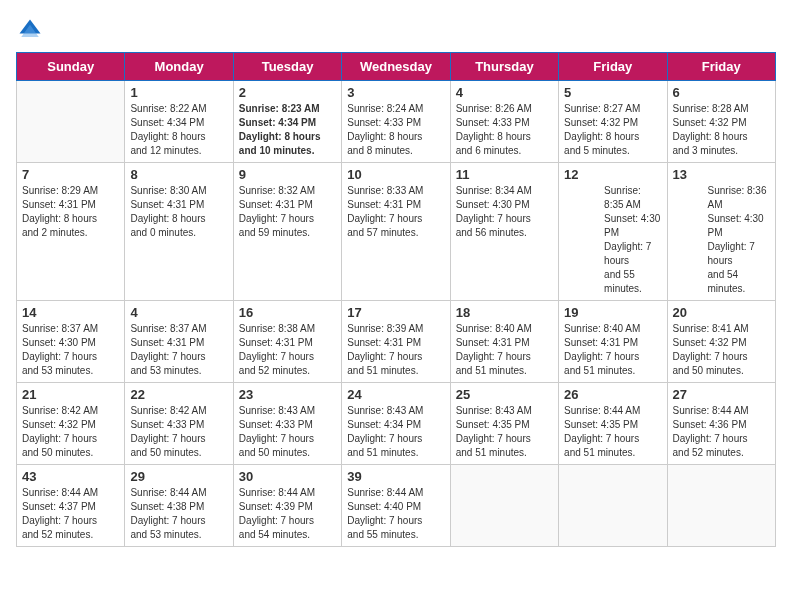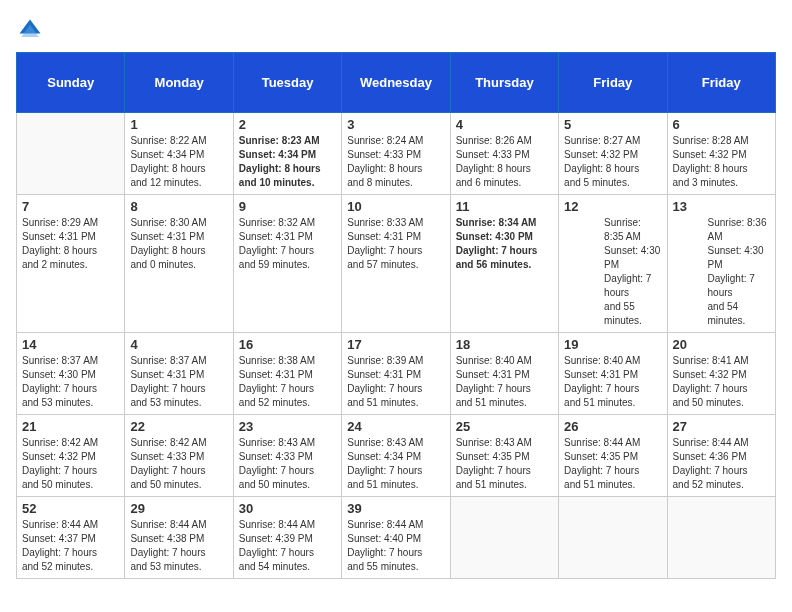--- a/index.html
+++ b/index.html
@@ -45,24 +45,24 @@
       color: #555;
       margin-top: 2px;
     }
     .calendar {
       width: 100%;
       border-collapse: collapse;
       margin-top: 8px;
       font-size: 11px;
     }
     .calendar th {
-      background: #1d4ed8;
+      background: #be185d;
       color: #fff;
       text-align: center;
-      padding: 22px 4px;
+      padding: 6px 4px;
       font-size: 13px;
       font-weight: bold;
       border: 1px solid #1a6fc4;
     }
     .calendar td {
       border: 1px solid #ccc;
       vertical-align: top;
       padding: 4px 5px;
       width: 108px;
       min-height: 80px;
@@ -185,21 +185,21 @@
         </td>
         <td>
           <div class="day-number">10</div>
           <div class="day-info" style="white-space: pre-line;">Sunrise: 8:33 AM
 Sunset: 4:31 PM
 Daylight: 7 hours
 and 57 minutes.</div>
         </td>
         <td>
           <div class="day-number">11</div>
-          <div class="day-info" style="white-space: pre-line; font-weight: bold;">Sunrise: 8:34 AM
+          <div class="day-info" style="white-space: pre-line;">Sunrise: 8:34 AM
 Sunset: 4:30 PM
 Daylight: 7 hours
 and 56 minutes.</div>
         </td>
         <td>
           <div class="day-number">12</div>
           <div class="day-info" style="white-space: pre-line; margin-left: 40px;">Sunrise: 8:35 AM
 Sunset: 4:30 PM
 Daylight: 7 hours
 and 55 minutes.</div>
@@ -309,21 +309,21 @@
         <td>
           <div class="day-number">27</div>
           <div class="day-info" style="white-space: pre-line;">Sunrise: 8:44 AM
 Sunset: 4:36 PM
 Daylight: 7 hours
 and 52 minutes.</div>
         </td>
       </tr>
       <tr>
         <td>
-          <div class="day-number">52</div>
+          <div class="day-number">43</div>
           <div class="day-info" style="white-space: pre-line;">Sunrise: 8:44 AM
 Sunset: 4:37 PM
 Daylight: 7 hours
 and 52 minutes.</div>
         </td>
         <td>
           <div class="day-number">29</div>
           <div class="day-info" style="white-space: pre-line;">Sunrise: 8:44 AM
 Sunset: 4:38 PM
 Daylight: 7 hours

